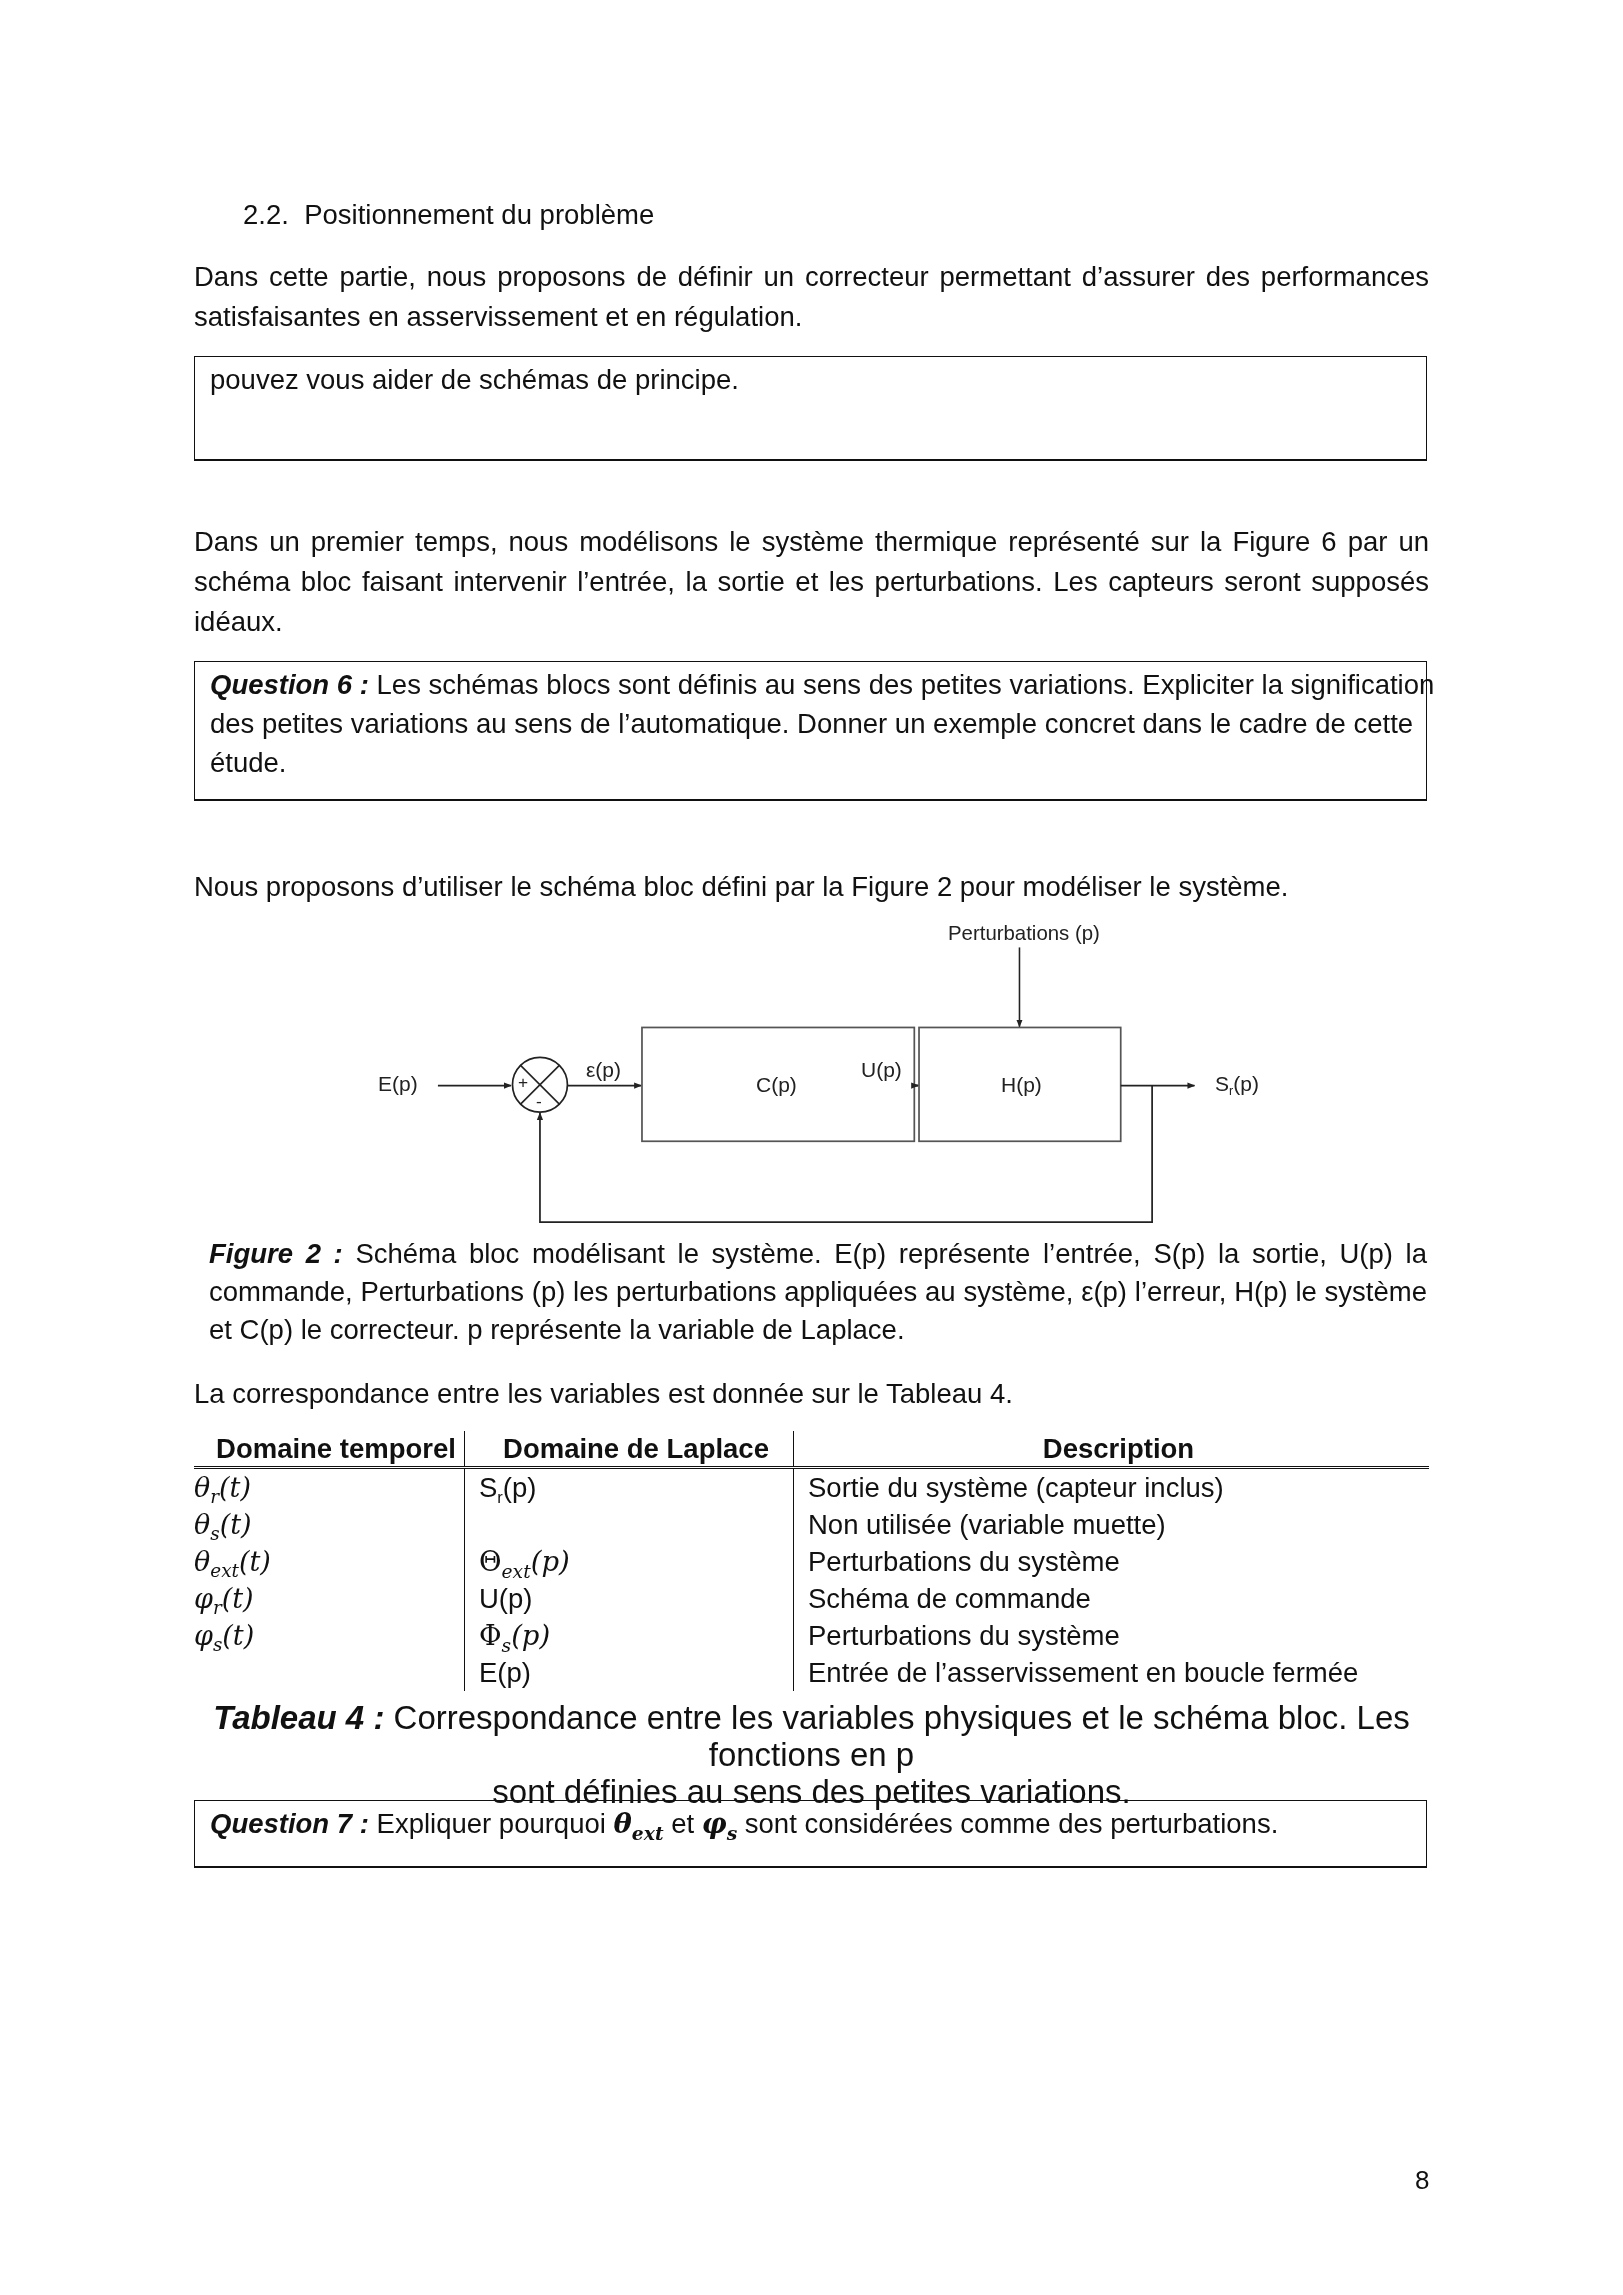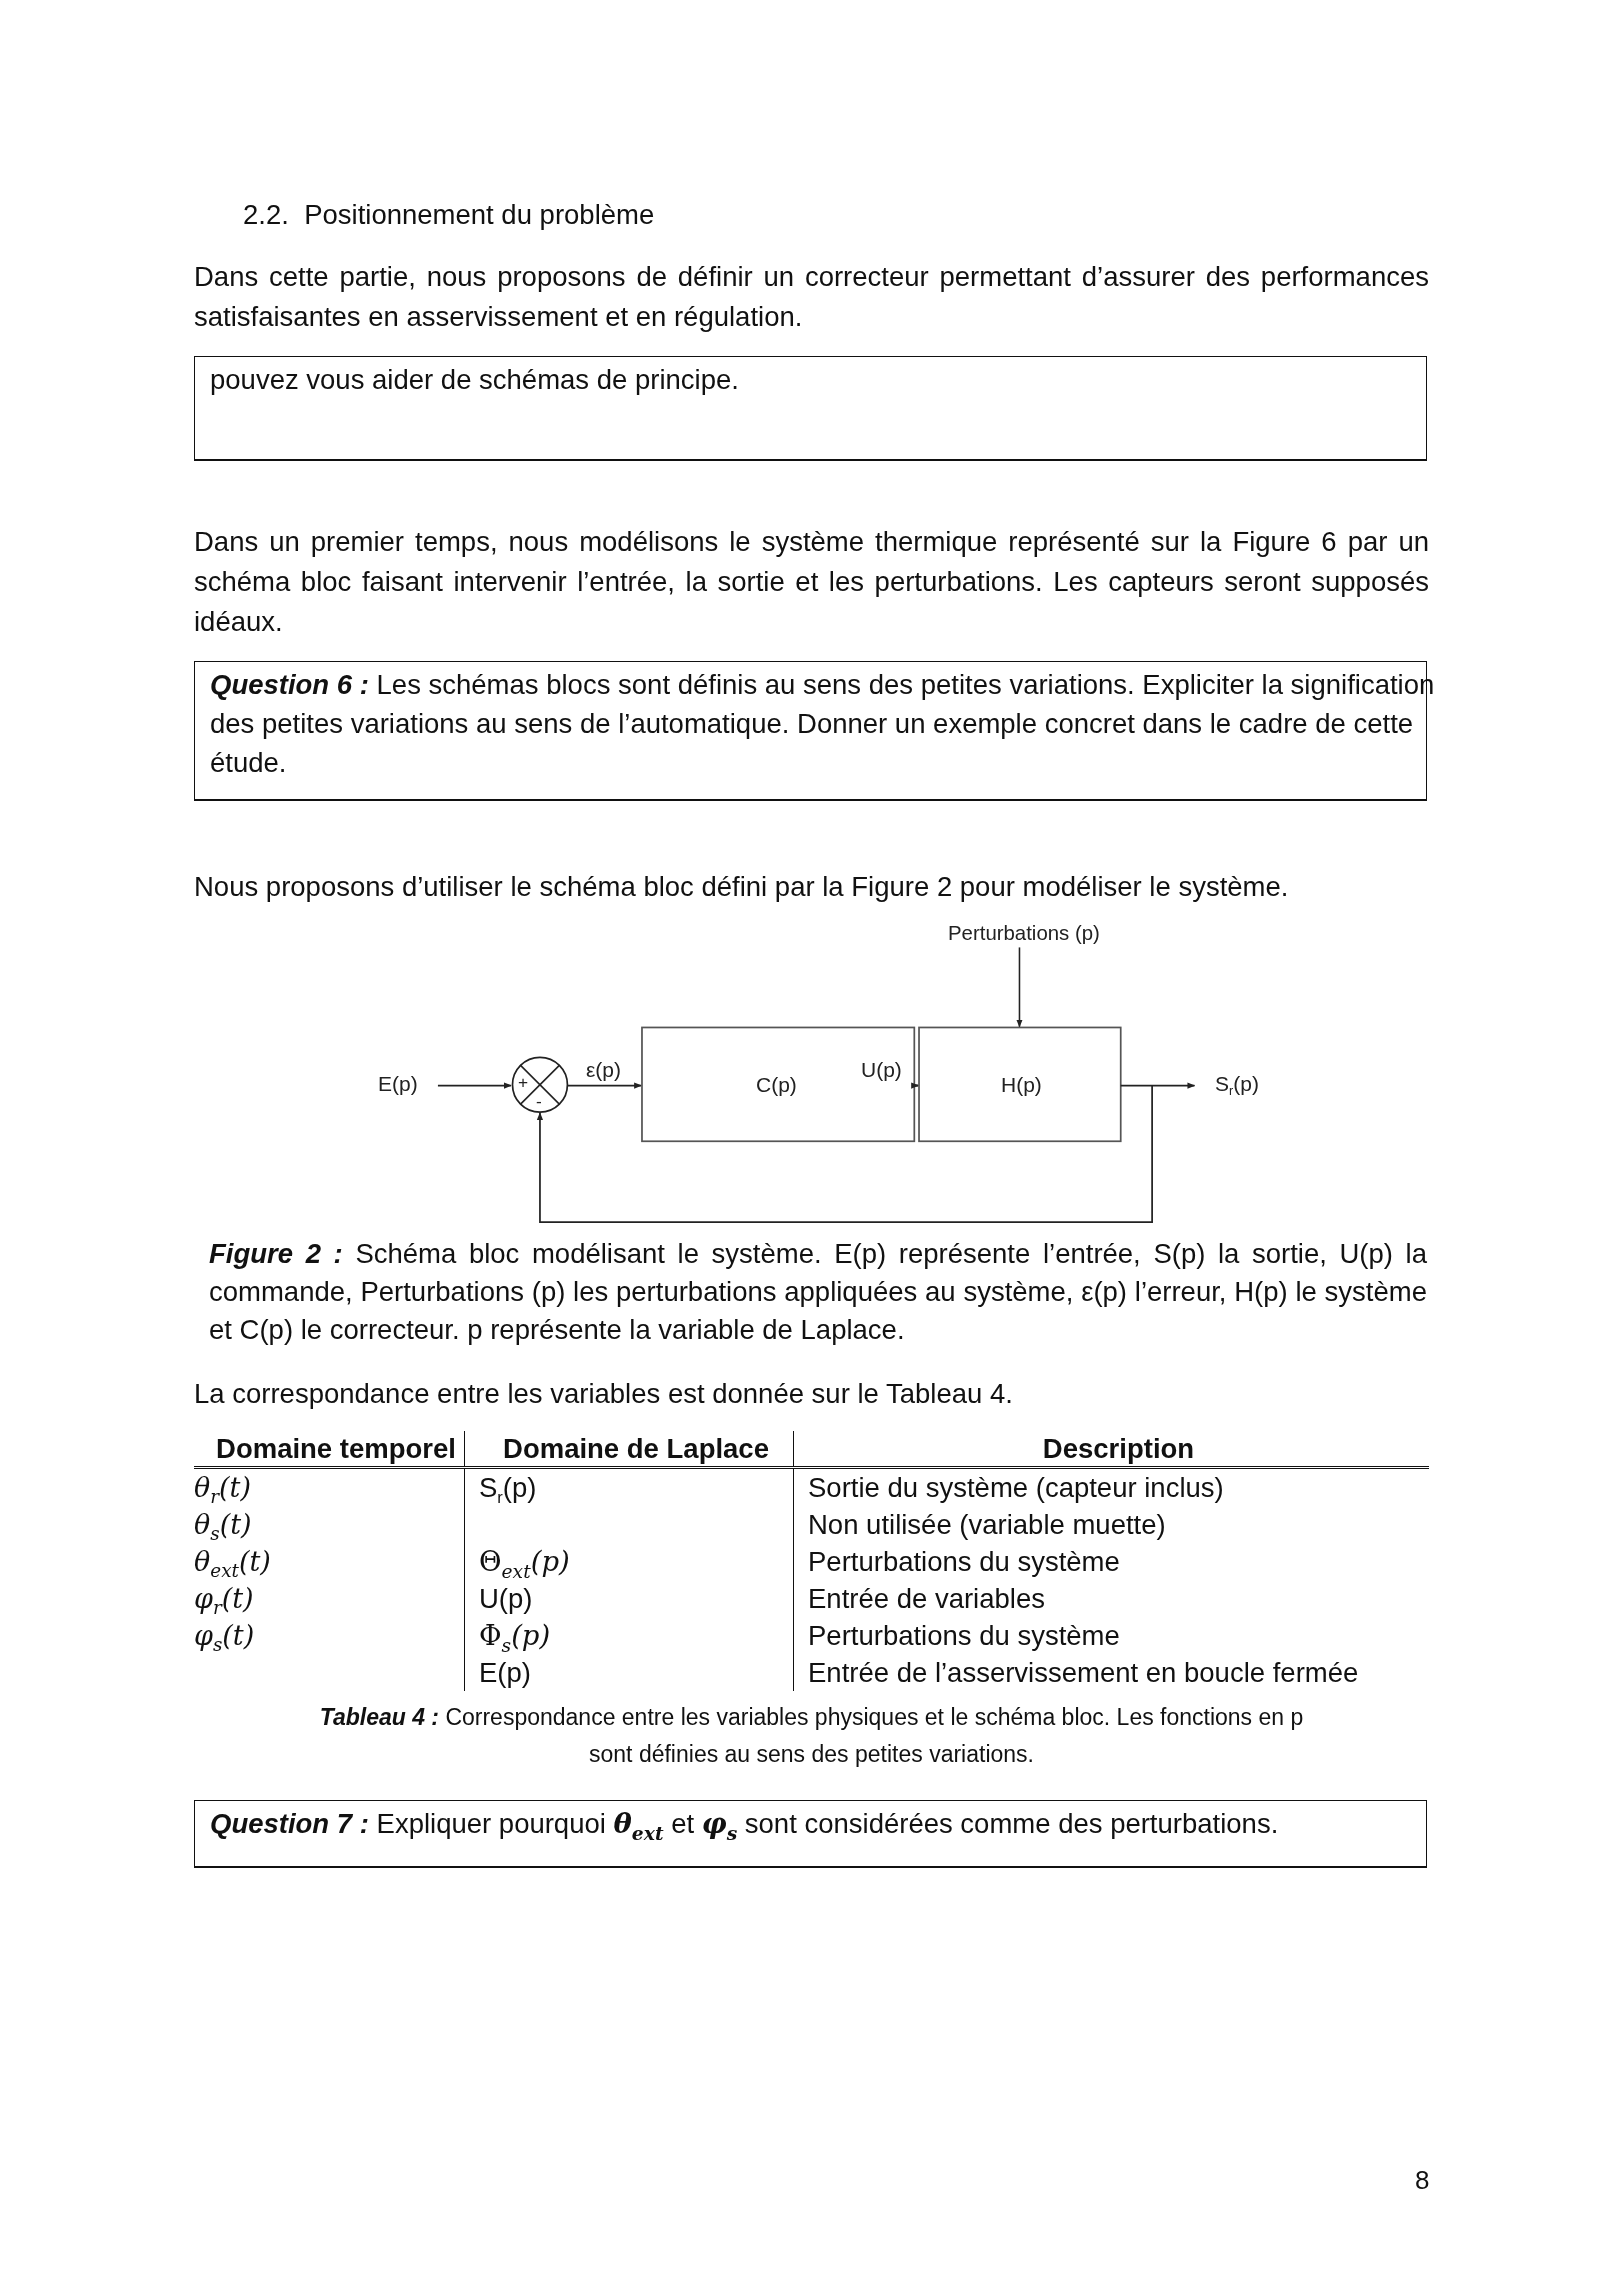--- a/index.html
+++ b/index.html
@@ -19,21 +19,21 @@
   .mathb { font-family:"DejaVu Serif", "Liberation Serif", serif; font-style:italic; font-weight:bold; }
   sub { font-size:68%; vertical-align:-0.35em; line-height:0; }
   .diagram-label { position:absolute; font-family:"Liberation Sans", sans-serif; font-size:21px; color:#222; white-space:nowrap; }
   table.corr { position:absolute; left:194px; top:1431px; width:1235px; border-collapse:collapse; font-size:27.5px; }
   table.corr th { font-weight:bold; text-align:center; padding:0 0 0 14px; height:35px; line-height:35px; border-bottom:3.9px double #111;margin-top:12px; }
   table.corr td { padding:0 0 0 14px; height:37px; line-height:37px; white-space:nowrap; }
   table.corr .c1 { width:256px; }
   table.corr .c2 { width:314px; }
   table.corr td.c1 { padding-left:0; font-family:"DejaVu Serif", serif; font-style:italic; font-size:27px; }
   table.corr .bl { border-left:1.6px solid #111; }
-  .caption-center { position:absolute; left:194px; width:1235px; text-align:center; font-size:23px; line-height:37px; }
+  .caption-center { position:absolute; left:194px; width:1235px; text-align:center; font-size:33px; line-height:37px; }
 </style>
 </head>
 <body>
 
 <div class="t" style="left:243px; top:195px;">
   <span>2.2.</span>&nbsp;
   <span>Positionnement du problème</span>
 </div>
 
 <div class="just" style="top:257px;">
@@ -133,21 +133,21 @@
       <td class="bl">Non utilisée (variable muette)</td>
     </tr>
     <tr>
       <td class="c1"><span>θ</span><sub>ext</sub><span>(t)</span></td>
       <td class="c2 bl math"><span style="font-style:normal;">Θ</span><sub>ext</sub><span>(p)</span></td>
       <td class="bl">Perturbations du système</td>
     </tr>
     <tr>
       <td class="c1"><span>φ</span><sub>r</sub><span>(t)</span></td>
       <td class="c2 bl">U(p)</td>
-      <td class="bl">Entrée de variables</td>
+      <td class="bl">Schéma de commande</td>
     </tr>
     <tr>
       <td class="c1"><span>φ</span><sub>s</sub><span>(t)</span></td>
       <td class="c2 bl math"><span style="font-style:normal;">Φ</span><sub>s</sub><span>(p)</span></td>
       <td class="bl">Perturbations du système</td>
     </tr>
     <tr>
       <td class="c1"></td>
       <td class="c2 bl">E(p)</td>
       <td class="bl">Entrée de l’asservissement en boucle fermée</td>

